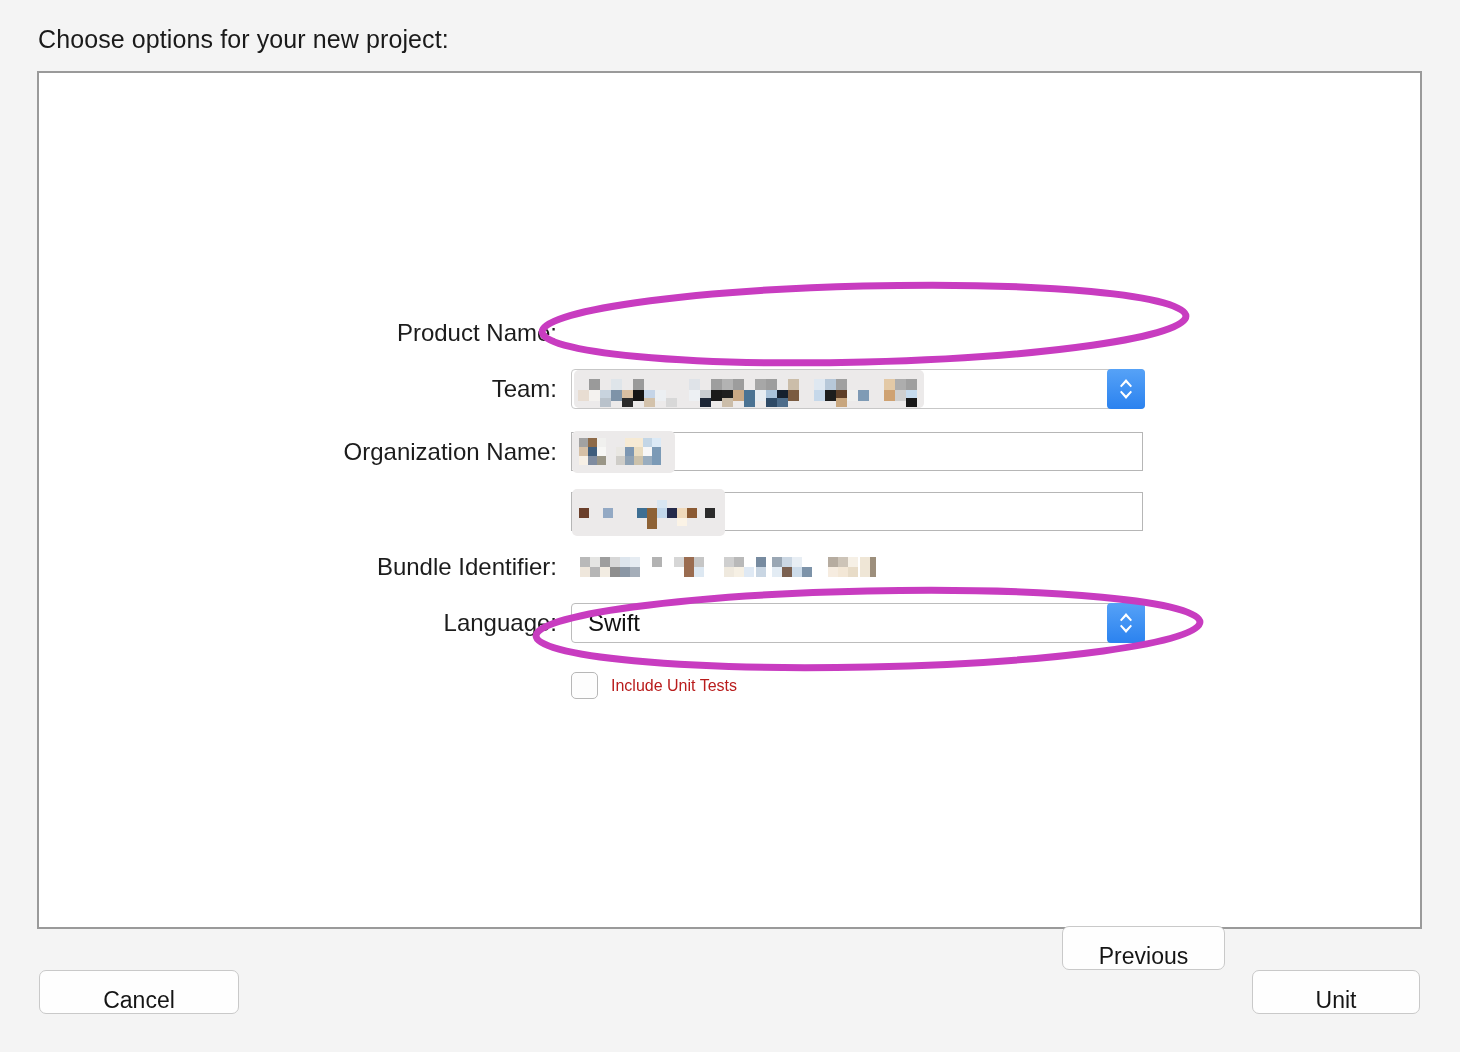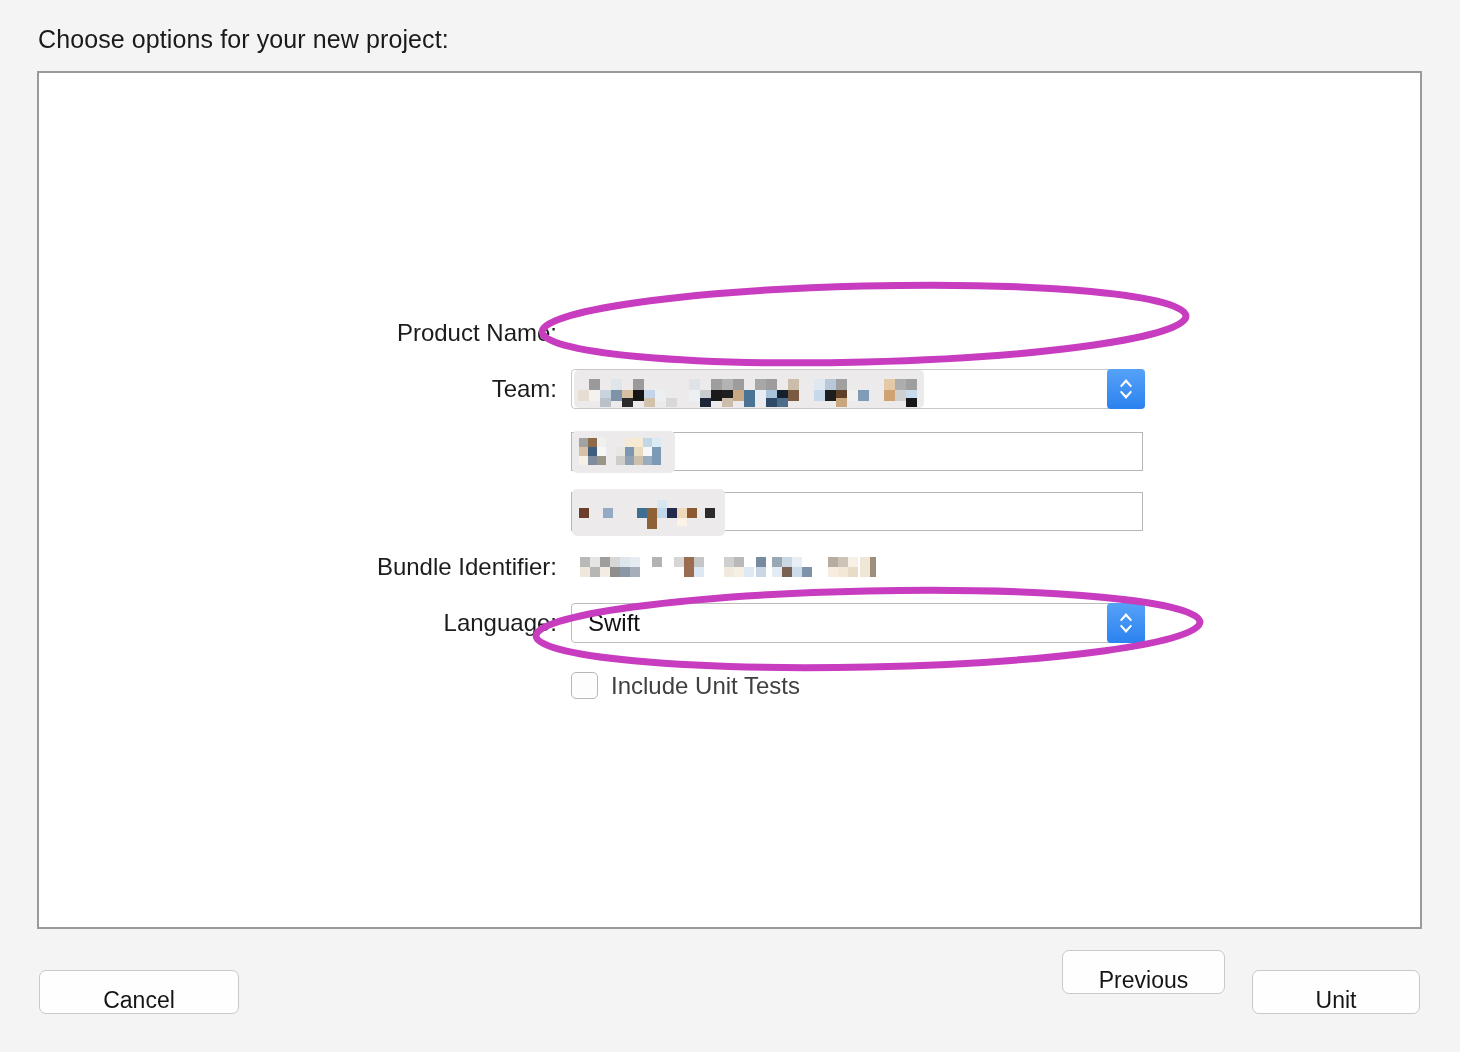--- a/index.html
+++ b/index.html
@@ -199,42 +199,42 @@
     background: #fdfdfd;
     border: 1px solid #b7b7b7;
     border-radius: 5px;
   }
   .checkrow .cl {
     position: absolute;
     left: 40px;
     top: 0;
     height: 32px;
     line-height: 32px;
-    font-size: 24px;
-    color: #404040;
+    font-size: 16px;
+    color: #b91c1c;
     white-space: nowrap;
   }
 
   
   .btn {
     position: absolute;
     box-sizing: border-box;
     background: #fefefe;
     border: 1px solid #c9c9c9;
     border-radius: 7px;
     font-size: 23px;
     color: #151515;
     text-align: center;
     line-height: 42px;
     height: 44px;
     font-family: "Liberation Sans", sans-serif;
     padding: 8px;
   }
   #btn-cancel   { left: 39px;   top: 970px; width: 200px; }
-  #btn-previous { left: 1062px; top: 926px; width: 163px; margin-top: 24px; }
+  #btn-previous { left: 1062px; top: 926px; width: 163px; }
   #btn-next     { left: 1252px; top: 970px; width: 168px; }
 
   
   .annot {
     position: absolute;
     pointer-events: none;
   }
   .annot ellipse { fill: none; }
 </style>
 </head>
@@ -316,20 +316,21 @@
       <rect x="310" y="20" width="11" height="11" fill="#cfa272"></rect>
       <rect x="321" y="9" width="11" height="11" fill="#adadad"></rect>
       <rect x="321" y="20" width="11" height="11" fill="#cfcfcf"></rect>
       <rect x="332" y="9" width="11" height="11" fill="#9f9f9f"></rect>
       <rect x="332" y="20" width="11" height="11" fill="#c6dbee"></rect>
       <rect x="332" y="28" width="11" height="9" fill="#171717"></rect>
     </svg>
   </div>
 
   <div class="row" style="top:432px;">
+    <div class="lbl">Organization Name:</div>
     <div class="field"></div>
     <div class="tipbg" style="left:572px; top:-1px; width:103px; height:42px;"></div>
     <svg class="redact" style="left:574px; top:2px;" width="110" height="38">
       <rect x="5" y="4" width="9" height="9" fill="#a2a2a2"></rect>
       <rect x="5" y="13" width="9" height="9" fill="#d6c0a6"></rect>
       <rect x="5" y="22" width="9" height="9" fill="#f7f0e6"></rect>
       <rect x="14" y="4" width="9" height="9" fill="#8d6a48"></rect>
       <rect x="14" y="13" width="9" height="9" fill="#3f5d7c"></rect>
       <rect x="14" y="22" width="9" height="9" fill="#7f8ca0"></rect>
       <rect x="23" y="4" width="9" height="9" fill="#f0f0ee"></rect>

